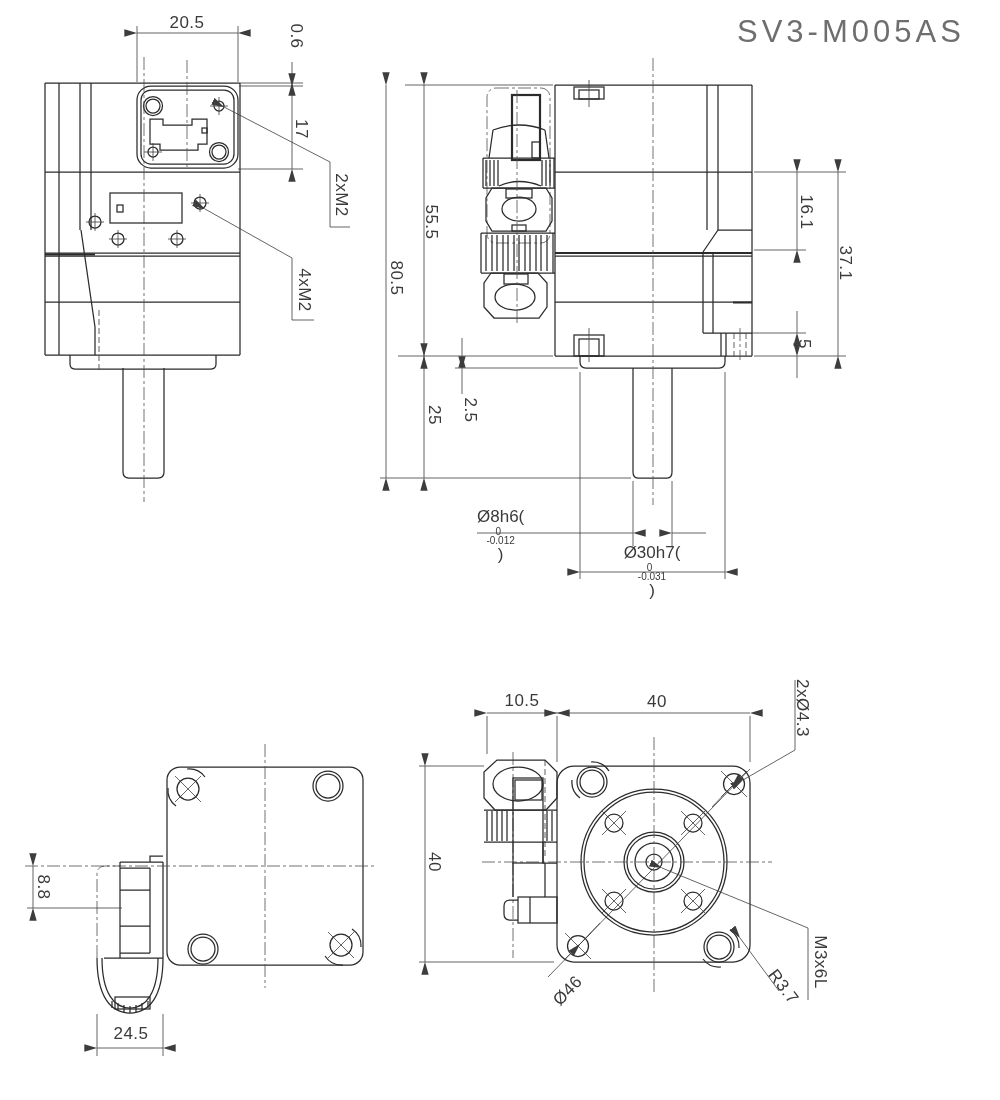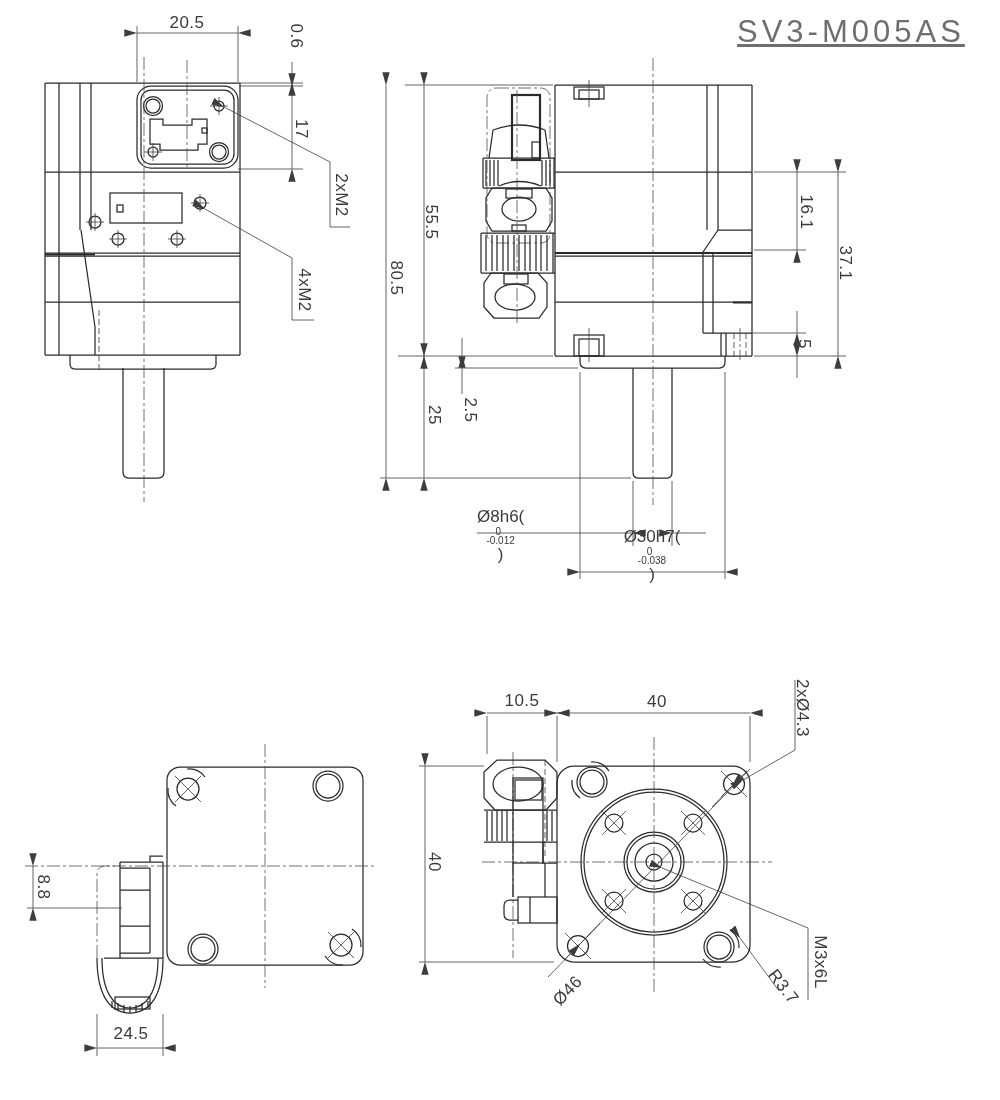--- a/index.html
+++ b/index.html
@@ -16,26 +16,26 @@
   .cl{stroke:#4f4f4f;stroke-width:0.8;stroke-dasharray:13 3 3 3;}
   .hd{stroke:#4f4f4f;stroke-width:0.9;stroke-dasharray:6 3;}
   .mk{fill:var(--dim);stroke:none;}
   .lbl{position:absolute;font-size:17px;color:var(--text);white-space:nowrap;
        transform:translate(-50%,-50%);letter-spacing:0.5px;}
   .r90{transform:translate(-50%,-50%) rotate(90deg);}
   .r53{transform:translate(-50%,-50%) rotate(53deg);}
   .rm46{transform:translate(-50%,-50%) rotate(-46deg);}
   .tol{position:absolute;display:flex;align-items:center;height:26px;font-size:17px;
        color:var(--text);white-space:nowrap;flex-direction:column;}
-  .tol.ctr{transform:translate(-50%,-50%);justify-content:center;}
+  .tol.ctr{transform:translate(-50%,-50%);}
   .stk{display:flex;flex-direction:column;align-items:flex-start;font-size:10px;
        line-height:9px;margin:0 1px;}
   .stk .sup{margin-left:9px;}
   .title{position:absolute;left:737px;top:14px;font-size:31px;letter-spacing:4px;
-         color:var(--title_text);text-decoration:underline;}
+         color:var(--title_text);}
 </style>
 </head>
 <body>
 
 <div id="stage">
 
 <svg width="1000" height="1100" viewBox="0 0 1000 1100">
   <defs>
     <marker id="ar" viewBox="0 0 12 8" refX="0.3" refY="4" markerWidth="13" markerHeight="9" orient="auto-start-reverse" markerUnits="userSpaceOnUse">
       <path class="mk" d="M0,4 L12,7.4 L12,0.6 Z"></path>
@@ -270,21 +270,21 @@
       <span class="sup">0</span>
       <span>-0.012</span>
     </span>
     <span>)</span>
   </div>
 
   <div class="tol ctr" style="left:652px;top:556px">
     <span>Ø30h7(</span>
     <span class="stk">
       <span class="sup">0</span>
-      <span>-0.038</span>
+      <span>-0.031</span>
     </span>
     <span>)</span>
   </div>
 
   <div class="lbl r90" style="left:43px;top:887px">8.8</div>
   <div class="lbl" style="left:131px;top:1034px">24.5</div>
 
   <div class="lbl" style="left:522px;top:701px">10.5</div>
   <div class="lbl" style="left:657px;top:702px">40</div>
   <div class="lbl r90" style="left:434px;top:862px">40</div>

